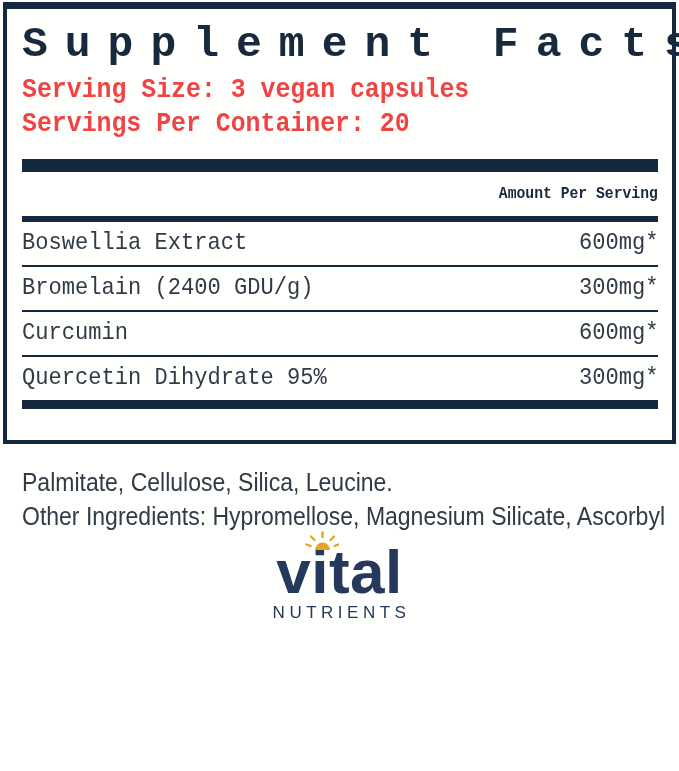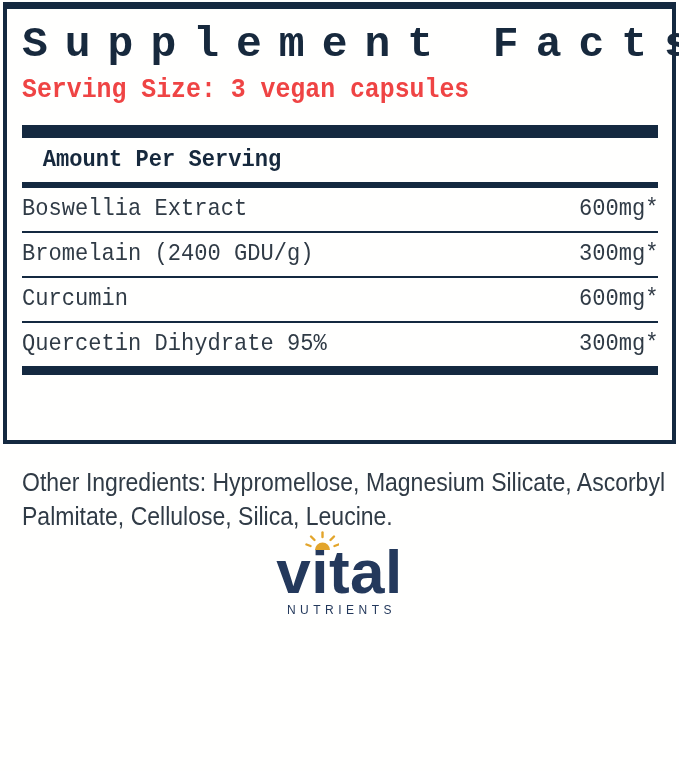--- a/index.html
+++ b/index.html
@@ -21,54 +21,57 @@
     font-weight:bold; font-size:27px; line-height:34px; color:#ef4444;
   }
   .cond-l { display:inline-block; transform:scaleX(0.92); transform-origin:0 50%; white-space:nowrap; }
   .cond-r { display:inline-block; transform:scaleX(0.92); transform-origin:100% 50%; white-space:nowrap; }
   .bar { background:#142940; }
   .bar-a { height:13px; margin-top:18px; }
   .bar-b { height:6px; }
   .bar-c { height:9px; }
   .sep  { height:2px; background:#142940; }
   .amount-header {
-    text-align:left; font-weight:bold; font-size:24px; line-height:44px; color:#17293d;
+    text-align:right; font-weight:bold; font-size:16px; line-height:44px; color:#17293d;
   }
   .row { padding:5px 0 6px 0; }
   .row-main {
     display:flex; justify-content:space-between; align-items:baseline;
     font-size:24px; line-height:32px;gap:15px;
   }
   .detail { font-size:24px; line-height:32px; white-space:nowrap; }
   .it { font-style:italic; }
   .footnote { font-size:25px; line-height:47px; }
   
   .other { margin:21px 0 0 22px; font-size:25px; line-height:34px; }
   .other .line { display:block; }
   .logo { text-align:center; margin-top:9px; }
   .wordmark {
     position:relative; display:inline-block; font-weight:bold;
     font-size:62px; line-height:60px; color:#24395c; letter-spacing:0.5px;
   }
   .sun { position:absolute; left:29px; top:-11px; }
   .subtext {
-    font-size:12px; font-weight:normal; letter-spacing:4.5px; color:#24395c;
+    font-size:17px; font-weight:normal; letter-spacing:4.5px; color:#24395c;
     margin-top:1px; padding-left:4px;text-align:center;
   }
 </style>
 </head>
 <body>
 
 <div class="canvas">
 
   <div class="panel">
     <div class="panel-title">Supplement Facts</div>
 
     <div class="serving-line">
       <span class="cond-l">Serving Size: 3 vegan capsules</span>
+    </div>
+    <div class="serving-line">
+      <span class="cond-l">Servings Per Container: 20</span>
     </div>
 
     <div class="bar bar-a"></div>
 
     <div class="amount-header">
       <span class="cond-r">Amount Per Serving</span>
     </div>
 
     <div class="bar bar-b"></div>
 
@@ -101,22 +104,22 @@
         <span class="cond-l">Quercetin Dihydrate 95%</span>
         <span class="cond-r">300mg*</span>
       </div>
     </div>
 
     <div class="bar bar-c"></div>
 
   </div>
 
   <div class="other">
+    <span class="line"><span class="cond-l">Palmitate, Cellulose, Silica, Leucine.</span></span>
     <span class="line"><span class="cond-l">Other Ingredients: Hypromellose, Magnesium Silicate, Ascorbyl</span></span>
-    <span class="line"><span class="cond-l">Palmitate, Cellulose, Silica, Leucine.</span></span>
   </div>
 
   <div class="logo">
     <div class="wordmark">
       <svg class="sun" width="34" height="20" viewBox="0 0 34 20">
         <path d="M10 19 A 7.5 7.5 0 0 1 25 19 Z" fill="#e3a52b"></path>
         <g stroke="#e3a52b" stroke-width="2.4" stroke-linecap="round">
           <line x1="17.5" y1="6" x2="17.5" y2="1.5"></line>
           <line x1="9.5" y1="9" x2="6" y2="5.5"></line>
           <line x1="25.5" y1="9" x2="29" y2="5.5"></line>

